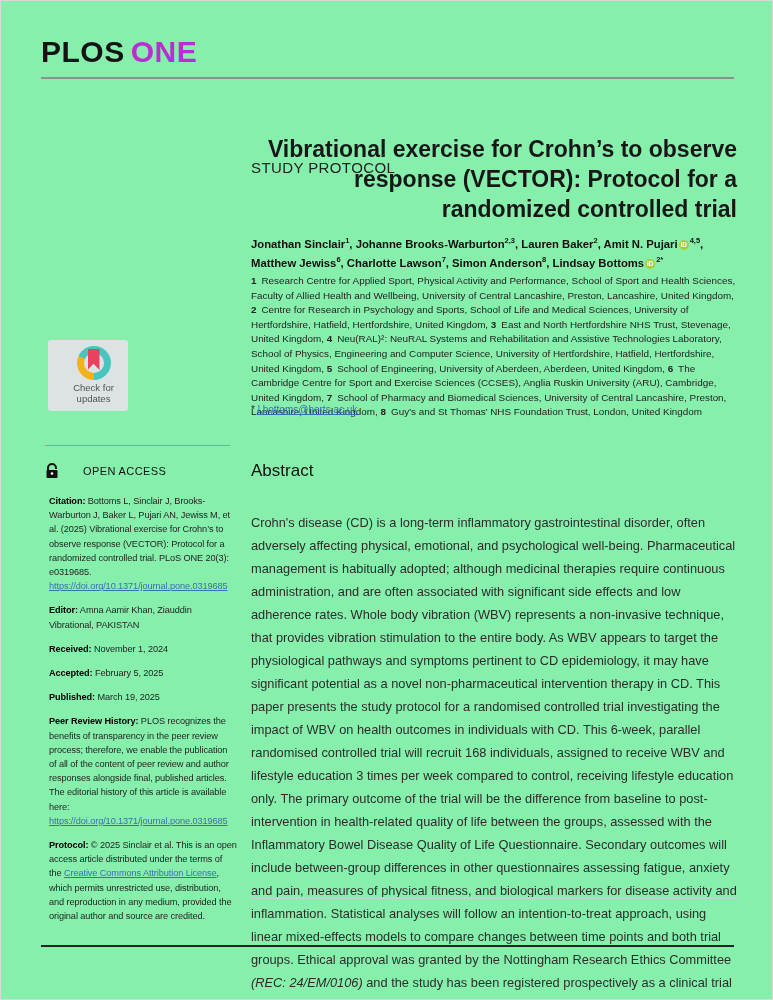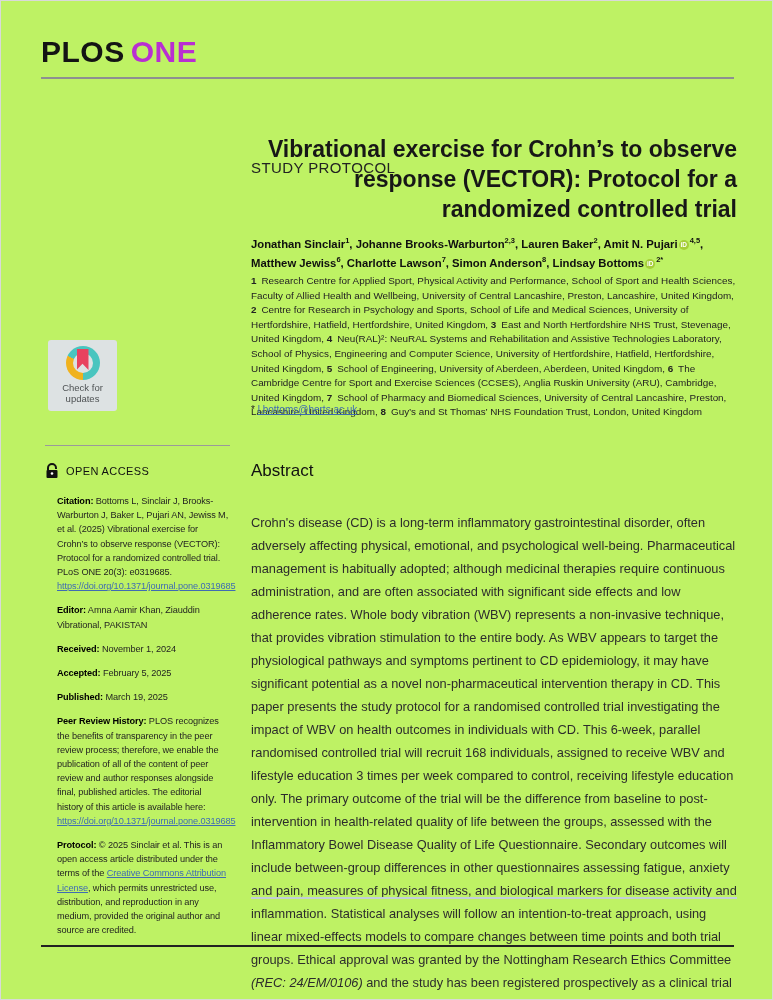--- a/index.html
+++ b/index.html
@@ -1,41 +1,41 @@
 <!DOCTYPE html>
 <html><head>
 <meta charset="utf-8">
 <style>
   html,body{margin:0;padding:0;background:#f3f3f3;}
-  .page{position:relative;width:773px;height:1000px;margin:0 auto;background:#bef264;
+  .page{position:relative;width:773px;height:1000px;margin:0 auto;background:#86efac;
         border:1px solid #d9d9d9;box-sizing:border-box;overflow:hidden;
         font-family:"Liberation Sans", sans-serif;color:#1f1f1f;}
   a{color:#3f6cb3;text-decoration:underline;cursor:pointer;}
 
   
   .logo{position:absolute;left:40px;top:34px;font-size:30px;font-weight:bold;letter-spacing:.5px;color:#141414;}
   .logo .accent{margin-left:6px;}
   .logo-rule{position:absolute;left:40px;top:76px;width:693px;height:2px;background:#8d9091;}
 
   
   .badge{position:absolute;left:47px;top:339px;width:69px;height:71px;background:#dde2e3;
-         border-radius:3px;text-align:center;cursor:pointer;}
+         border-radius:3px;text-align:center;cursor:pointer;padding-left:11px;}
   .ring{position:relative;width:34px;height:34px;margin:6px auto 2px;border-radius:50%;
         background:conic-gradient(from 180deg,#f0b21d 0deg 115deg,#49c5bf 115deg 360deg);}
   .ring-inner{position:absolute;left:7px;top:7px;right:7px;bottom:7px;border-radius:50%;background:#dde2e3;}
   .bookmark{position:absolute;left:50%;transform:translateX(-50%);top:3px;width:12px;height:21px;
             background:#e8425f;clip-path:polygon(0 0,100% 0,100% 100%,50% 70%,0 100%);}
   .badge-text{font-size:9.5px;line-height:11px;color:#4e5254;}
 
   
   .sidebar{position:absolute;left:44px;top:444px;width:196px;}
   .sb-rule{height:1px;background:#9a9a9a;margin-bottom:17px;width:185px;}
-  .oa-row{display:flex;align-items:center;gap:6px;margin-bottom:15px;}
+  .oa-row{display:flex;align-items:center;gap:23px;margin-bottom:15px;}
   .oa-label{font-size:11px;letter-spacing:.4px;color:#111;}
-  .sidebar p{font-size:9.2px;line-height:14.2px;letter-spacing:-0.1px;color:#1f1f1f;margin:0 12px 10px;}
+  .sidebar p{font-size:9.2px;line-height:14.2px;letter-spacing:-0.1px;color:#1f1f1f;margin:0 4px 10px;}
   .sidebar b{color:#000;}
 
   
   .main{position:absolute;left:250px;top:118px;width:486px;}
   .main > div{position:absolute;left:0;width:100%;}
   .kicker{top:0;font-size:15px;letter-spacing:.4px;color:#222;margin-top:40px;}
   .title{top:15px;font-size:23px;line-height:30px;font-weight:600;color:#171717;text-align:right;}
   .authors{top:114px;font-size:11.3px;font-weight:bold;line-height:16px;color:#0f0f0f;}
   .authors sup{font-size:7.5px;}
   .orcid{display:inline-block;width:10px;height:10px;border-radius:50%;background:#a6ce39;color:#fff;

